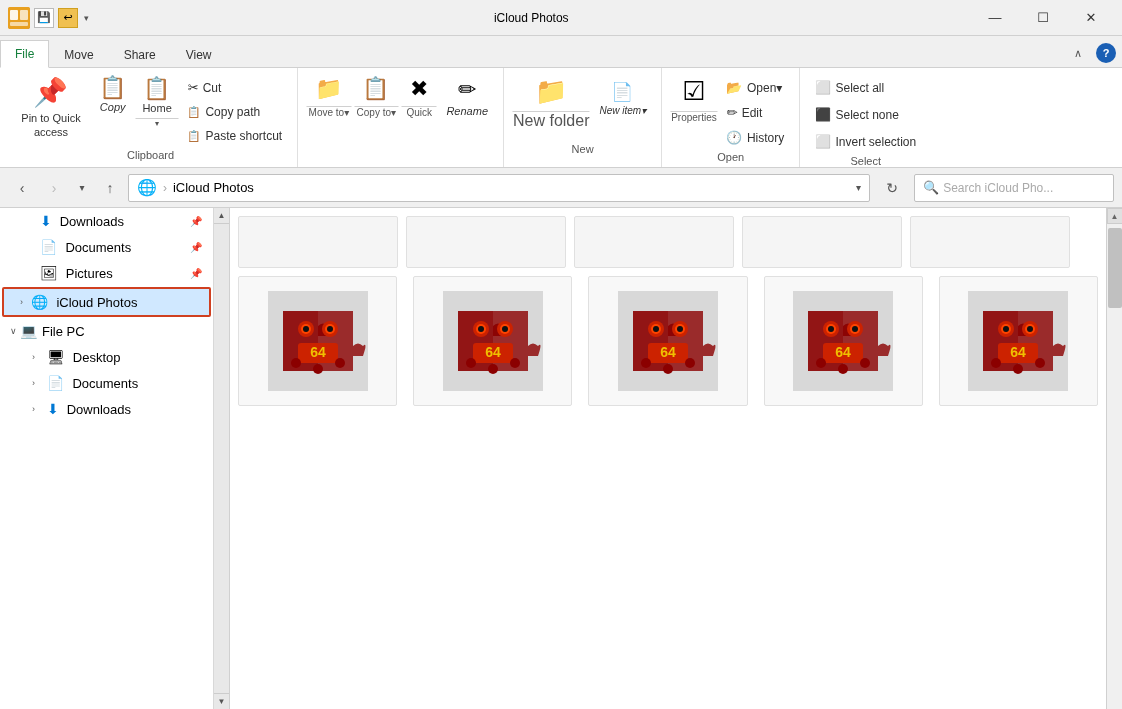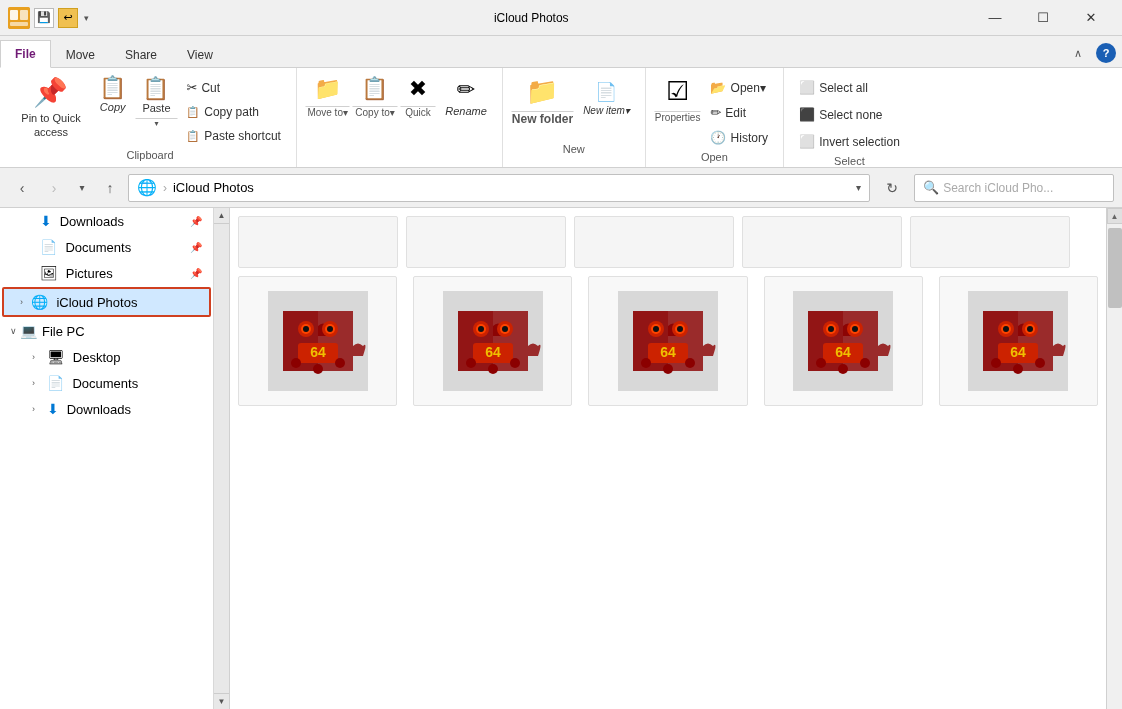--- a/index.html
+++ b/index.html
@@ -37,22 +37,21 @@
       font-size: 12px;
       color: #333;
       border: 1px solid transparent;
       border-bottom: none;
       margin-bottom: -1px;
     }
     .ribbon-tab.active {
       background: white;
       border-color: #d0d0d0;
       border-bottom: 1px solid white;
-      color: #701a75;
-      font-weight: bold;
+      color: #15803d;
     }
 
     
     .ribbon {
       background: white;
       border-bottom: 1px solid #d0d0d0;
       display: flex;
       align-items: stretch;
       padding: 0 4px;
       height: 100px;
@@ -323,21 +322,21 @@
       </div>
 
       <div class="ribbon-btn" style="min-width:36px;">
         <div class="btn-icon" style="font-size:22px;">📋</div>
         <div class="btn-label">Copy</div>
       </div>
 
       <div class="split-btn">
         <div class="split-btn-main">
           <div style="font-size:22px;">📋</div>
-          <div style="font-size:11px;color:#333;">Paste</div>
+          <div style="font-size:11px;color:#333;">Home</div>
         </div>
         <div class="split-btn-drop">▾</div>
       </div>
 
       <div class="ribbon-small-group" style="margin-top:4px;">
         <div class="ribbon-btn-small">
           <span style="font-size:13px;">✂</span>
           <span>Cut</span>
         </div>
         <div class="ribbon-btn-small">
@@ -389,21 +388,21 @@
       </div>
     </div>
   </div>
 
   <div class="ribbon-group">
     <div class="ribbon-group-items">
       <div class="split-btn">
         <div class="split-btn-main" style="padding:3px 8px;">
           <div style="font-size:26px;color:#f0c030;">📁</div>
         </div>
-        <div class="split-btn-drop" style="font-size:12px;font-weight:bold;">
+        <div class="split-btn-drop" style="font-size:16px;">
           <span>New folder</span>
         </div>
       </div>
       <div class="ribbon-btn" style="font-size:9px;min-width:30px;">
         <div style="font-size:18px;margin-top:4px;">📄</div>
         <div class="btn-label" style="font-size:10px;">New item▾</div>
       </div>
     </div>
     <div class="ribbon-group-label">New</div>
   </div>

